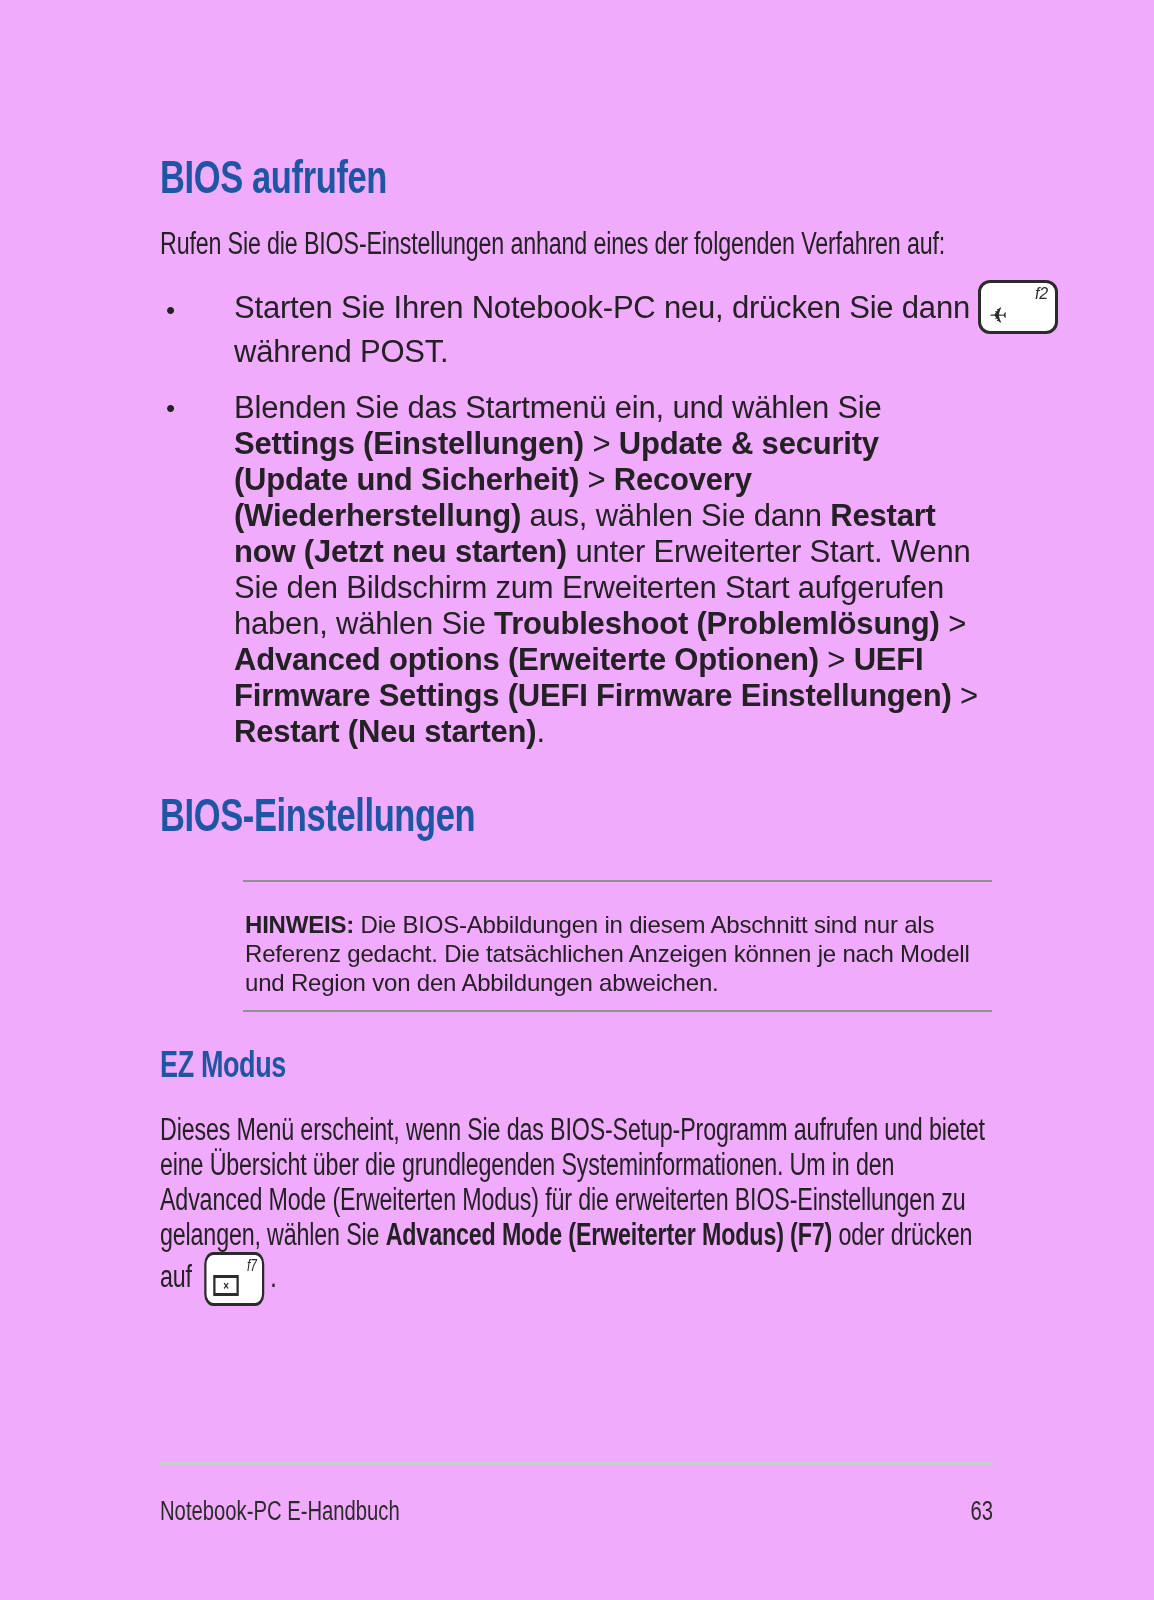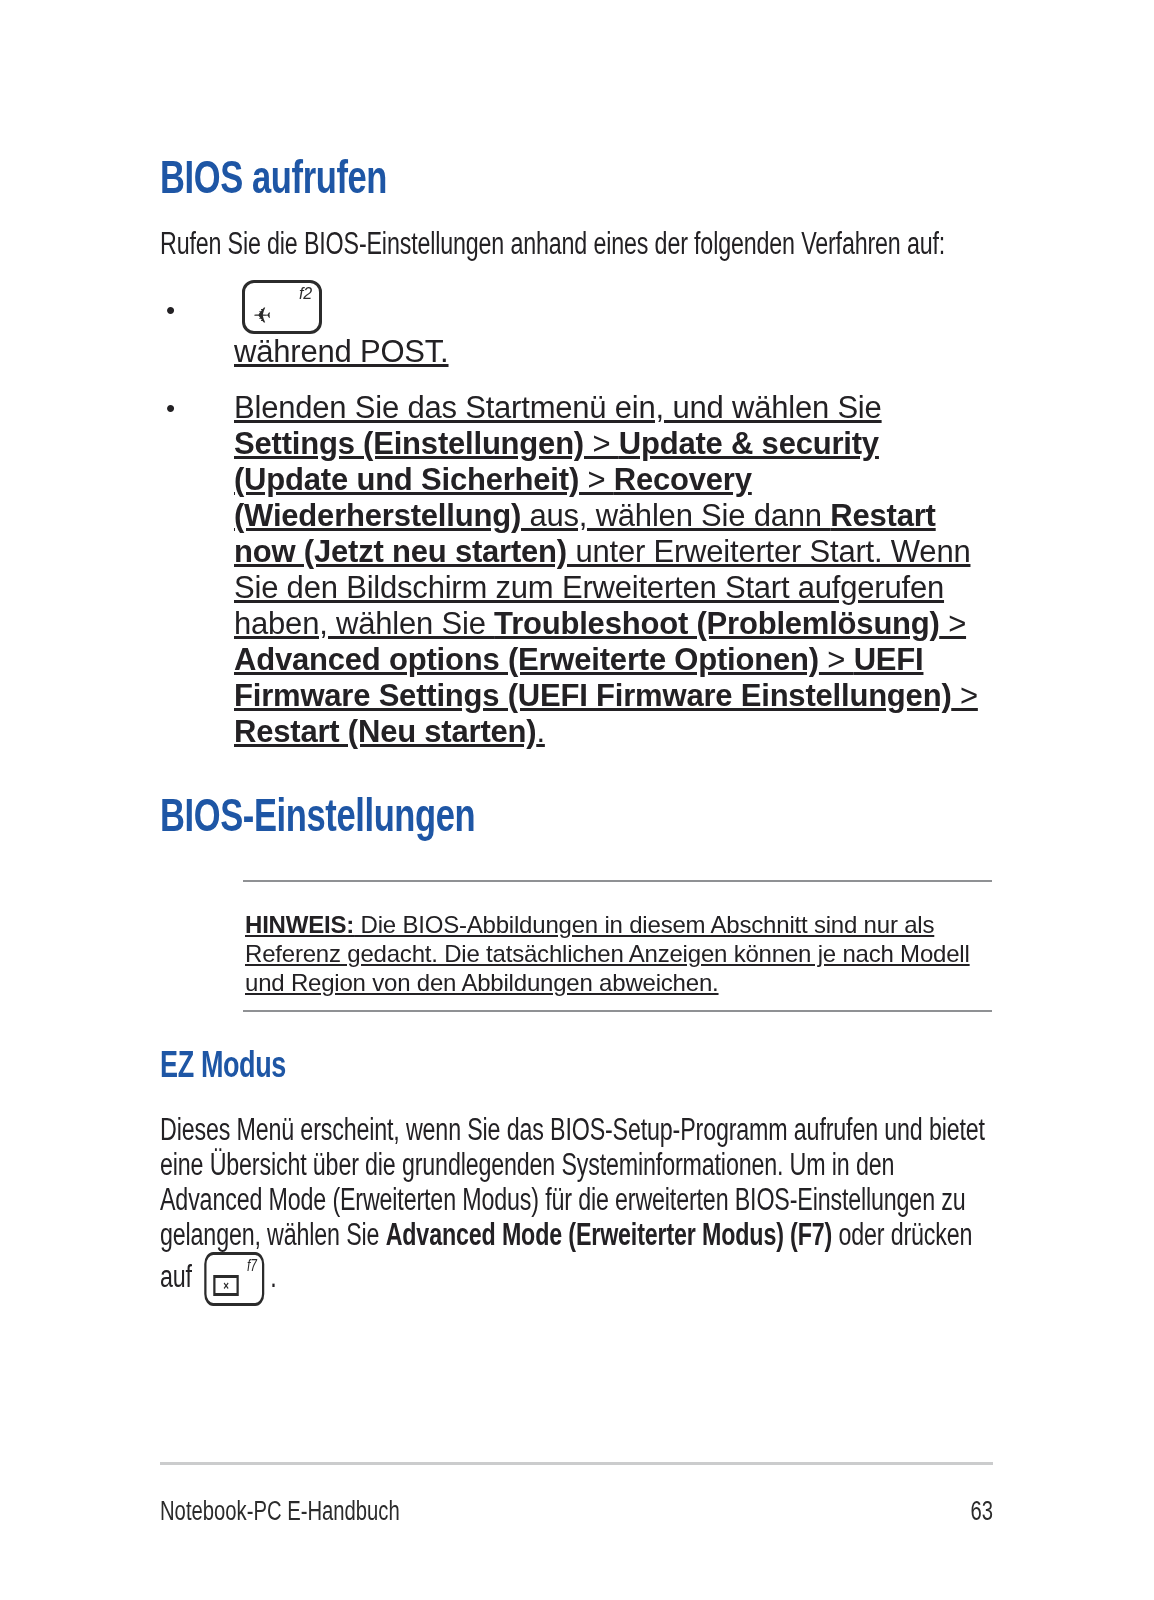--- a/index.html
+++ b/index.html
@@ -1,20 +1,20 @@
 <!DOCTYPE html>
 <html lang="de"><head>
 <meta charset="utf-8">
 <style>
   html,body { margin:0; padding:0; background:#e8e8e8; }
   .page {
     position:relative;
     width:1154px; height:1600px;
     margin:0 auto;
-    background:#ffffff;
+    background:#f0abfc;
     overflow:hidden;
     font-family:"Liberation Sans","DejaVu Sans",sans-serif;
     color:#232124;
   }
   .content { position:absolute; left:160px; top:0; width:833px; }
 
   
   .cond { width:133.333%; transform:scaleX(0.75); transform-origin:0 0; }
 
   h1 {
@@ -32,21 +32,21 @@
   p.intro { margin:22px 0 0 0; line-height:36px; }
 
   ul.bullets { list-style:none; margin:18px 0 0 0; padding:0; }
   ul.bullets li { position:relative; padding-left:74px; }
   ul.bullets li + li { margin-top:20px; }
   .marker { position:absolute; left:6px; font-size:26px; color:#232124; }
   li.with-key .marker { top:13px; }
   li.plain .marker { top:1px; }
 
   .li-line-flex { display:flex; align-items:center; height:54px; white-space:nowrap; }
-  .li-line { display:block; line-height:36px;text-decoration:underline; }
+  .li-line { display:block; line-height:36px; }
 
   b { font-weight:bold; }
 
   
   .key {
     position:relative; display:inline-block;
     width:74px; height:48px; flex:0 0 74px;
     border:3px solid #2b2b2b; border-radius:12px;
     background:#fff; vertical-align:middle; margin:0 8px;
   }
@@ -64,21 +64,20 @@
     width:28px; height:15px; border:3px solid #2b2b2b;
     display:flex; align-items:center; justify-content:center;
     font-size:13px; font-weight:bold; line-height:1; color:#2b2b2b;
   }
 
   
   .note {
     margin:38px 0 0 83px; width:747px;
     border-top:2px solid #8f9194; border-bottom:2px solid #8f9194;
     padding:28px 0 13px 2px;
-    text-decoration:underline;
   }
   .note p { margin:0; font-size:24px; line-height:29px; letter-spacing:-0.2px; }
 
   p.ez { margin:26px 0 0 0; }
 
   
   .footer {
     position:absolute; left:160px; top:1462px; width:833px;
     border-top:3px solid #cbcccd; padding-top:31px;
   }
@@ -95,20 +94,21 @@
 
     <h1 class="first cond">BIOS aufrufen</h1>
 
     <p class="intro body-text cond">Rufen Sie die BIOS-Einstellungen anhand eines der folgenden Verfahren auf:</p>
 
     <ul class="bullets body-text">
       <li class="with-key">
         <span class="marker">•</span>
         <span class="cond">
           <span class="li-line-flex">
+            <span>Starten Sie Ihren Notebook-PC neu, drücken Sie dann</span>
             <span class="key">
               <span class="plane">✈</span>
               <span class="key-label">f2</span>
             </span>
           </span>
           <span class="li-line">während POST.</span>
         </span>
       </li>
       <li class="plain">
         <span class="marker">•</span>

